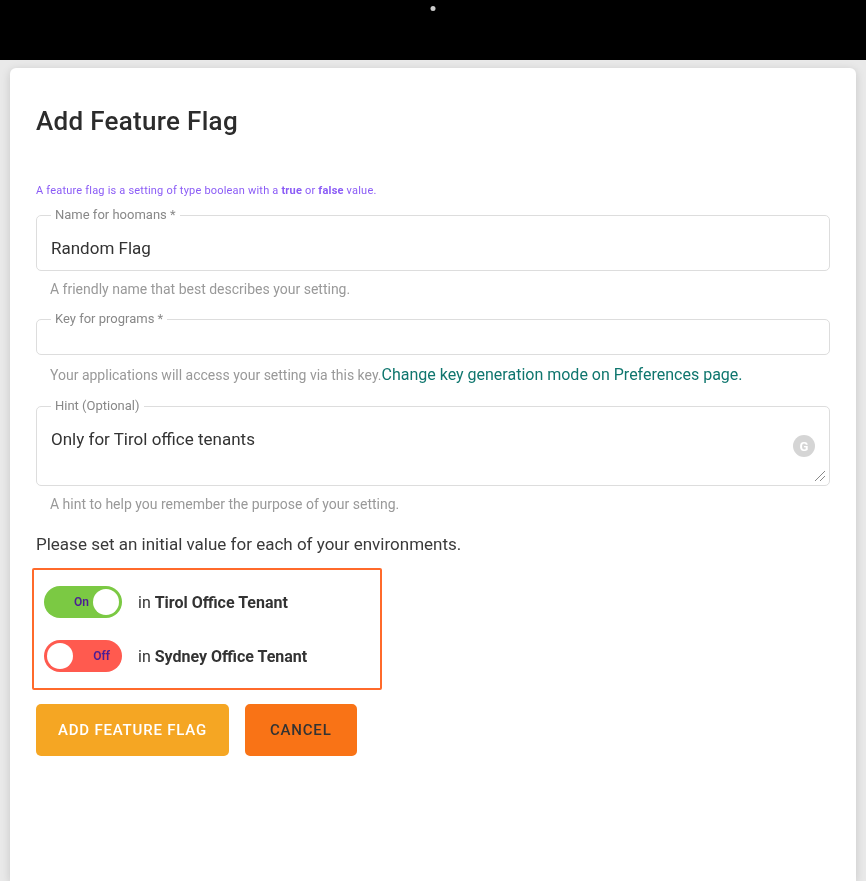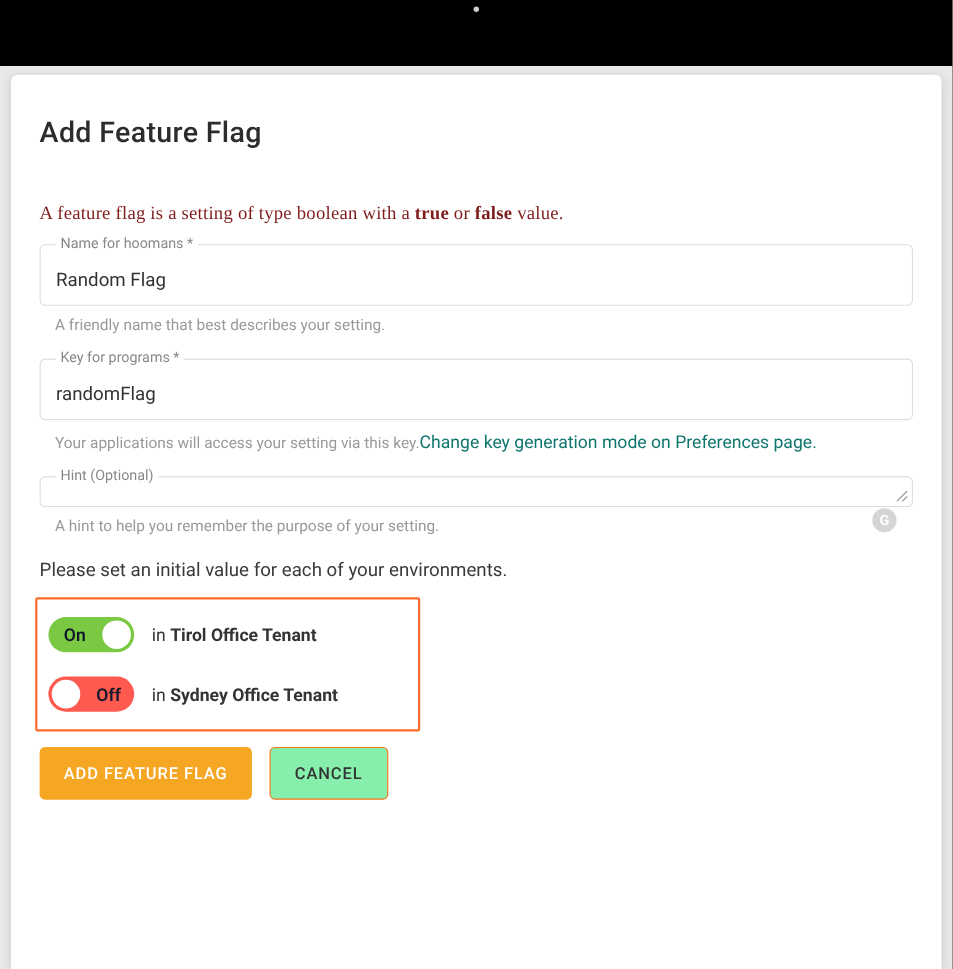--- a/index.html
+++ b/index.html
@@ -46,25 +46,24 @@
       overflow: hidden;
     }
     .modal-title {
       font-size: 26px;
       font-weight: 500;
       color: #2c2c2c;
       letter-spacing: 0.3px;
       margin-bottom: 48px;
     }
     .intro-text {
-      font-size: 17px;
-      color: #7f1d1d;
+      font-size: 11px;
+      color: #8b5cf6;
       margin-bottom: 18px;
       letter-spacing: 0.2px;
-      font-family: Liberation Serif, serif;
     }
     .intro-text b {
       font-weight: 700;
     }
     .field-group {
       position: relative;
       margin-bottom: 6px;
     }
     .input-wrap {
       position: relative;
@@ -200,24 +199,25 @@
       border-radius: 50%;
       top: 3px;
     }
     .toggle.on .toggle-knob {
       right: 3px;
     }
     .toggle.off .toggle-knob {
       left: 3px;
     }
     .toggle-text {
-      color: #0f172a;
-      font-size: 16px;
+      color: #4c1d95;
+      font-size: 12px;
       font-weight: 600;
       position: absolute;
+      margin-left: 16px;
     }
     .toggle.on .toggle-text {
       left: 14px;
     }
     .toggle.off .toggle-text {
       right: 12px;
     }
     .env-label {
       font-size: 16px;
       color: #333;
@@ -241,23 +241,23 @@
       letter-spacing: 0.8px;
       cursor: pointer;
       border: none;
       font-family: inherit;
     }
     .btn-primary {
       background: #f5a623;
       color: #fff;
     }
     .btn-secondary {
-      background: #86efac;
+      background: #f97316;
       color: #333;
-      border: 1px solid #f97316;
+      border: 3px solid #f97316;
     }
   </style>
 </head>
 <body>
 
 <div class="top-dot"></div>
 <div class="backdrop"></div>
 
 <div class="modal">
 
@@ -273,31 +273,31 @@
       <input type="text" class="text-input" value="Random Flag" style="">
     </div>
     <div class="help-row">
       <div class="help-text">A friendly name that best describes your setting.</div>
     </div>
   </div>
 
   <div class="field-group">
     <div class="input-wrap">
       <div class="float-label">Key for programs *</div>
-      <input type="text" class="text-input" value="randomFlag" style="">
     </div>
     <div class="help-row">
       <div class="help-text">Your applications will access your setting via this key.</div>
       <div class="help-link">Change key generation mode on Preferences page.</div>
     </div>
   </div>
 
   <div class="field-group">
     <div class="input-wrap textarea-wrap">
       <div class="float-label">Hint (Optional)</div>
+      <textarea class="textarea-input" style="">Only for Tirol office tenants</textarea>
       <div class="grammarly-badge">G</div>
       <div class="resize-handle">
         <svg width="10" height="10">
             <line x1="0" y1="10" x2="10" y2="0" stroke="#888" stroke-width="1"></line>
             <line x1="5" y1="10" x2="10" y2="5" stroke="#888" stroke-width="1"></line>
           </svg>
       </div>
     </div>
     <div class="help-row">
       <div class="help-text">A hint to help you remember the purpose of your setting.</div>

